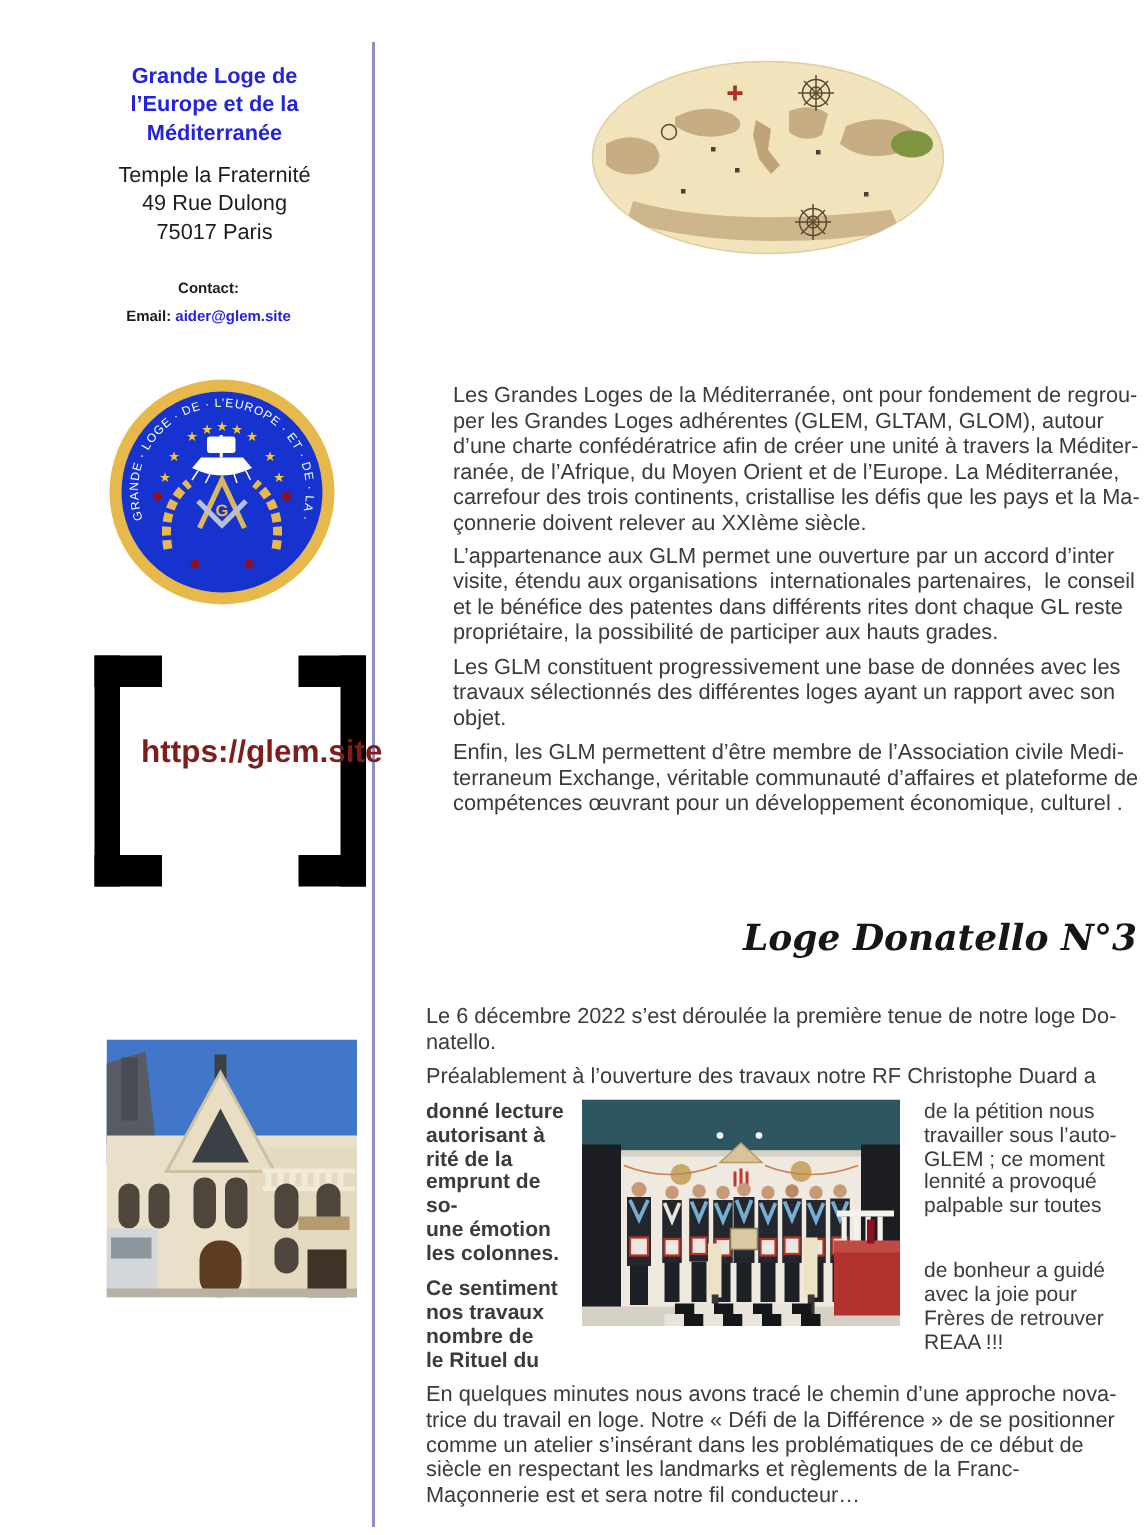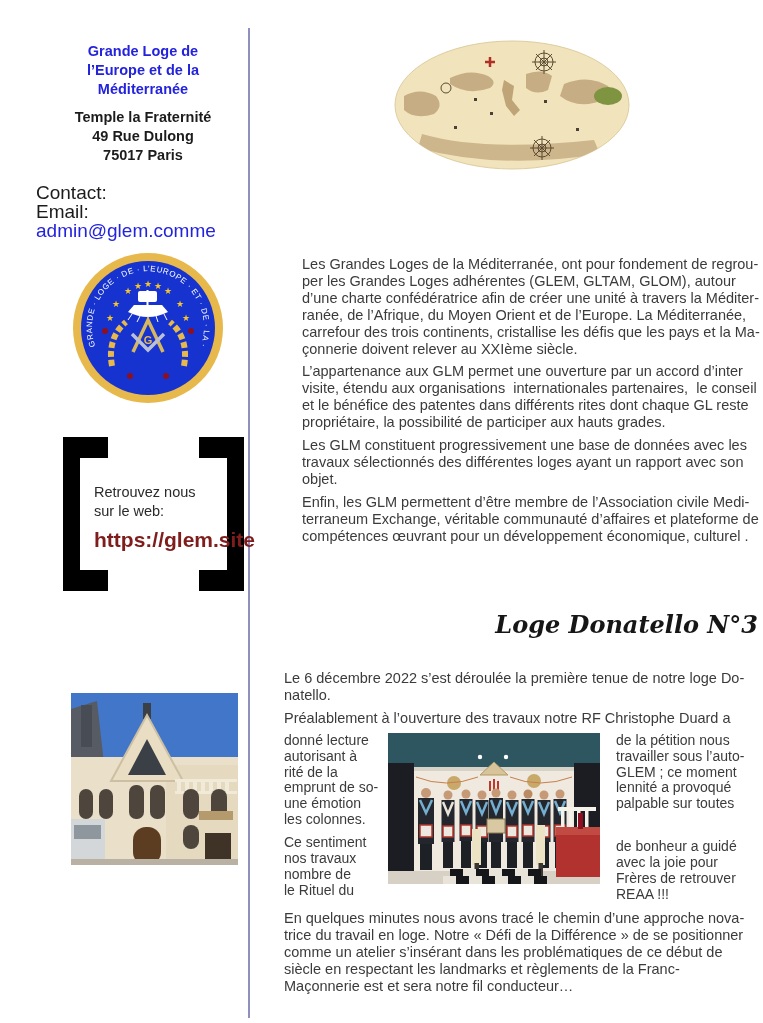--- a/index.html
+++ b/index.html
@@ -13,25 +13,25 @@
   .sidebar-divider {
     position:absolute; left:222px; top:28px; height:990px; width:0;
     border-left:2px solid #9090c0;
   }
   .org-name {
     position:absolute; left:24px; top:42px; width:186px; text-align:center;
     color:#2323dd; font-weight:bold; font-size:14.5px; line-height:19px;
   }
   .org-address {
     position:absolute; left:24px; top:108px; width:186px; text-align:center;
-    color:#1c1c1c; font-weight:bold; font-size:14.5px; line-height:19px;
+    color:#1c1c1c; font-weight:normal; font-size:14.5px; line-height:19px;
   }
   .contact-block {
-    position:absolute; left:10px; top:183px; width:206px; 
-    color:#1c1c1c; font-weight:normal; font-size:19px; line-height:19px;
+    position:absolute; left:10px; top:183px; width:206px; text-align:center;
+    color:#1c1c1c; font-weight:bold; font-size:10px; line-height:19px;
   }
   .contact-block a { color:#2323dd; text-decoration:none; }
   .seal { position:absolute; left:46px; top:252px; width:152px; height:152px; }
 
   .webbox { position:absolute; left:37px; top:437px; width:181px; height:154px; }
   .webbox .bracket { position:absolute; top:0; bottom:0; width:45px; box-sizing:border-box; }
   .webbox .bracket-left  { left:0;  border-left:17px solid #000;  border-top:21px solid #000; border-bottom:21px solid #000; }
   .webbox .bracket-right { right:0; border-right:17px solid #000; border-top:21px solid #000; border-bottom:21px solid #000; }
   .webbox .webbox-text { position:absolute; left:31px; top:46px; width:125px; font-size:14.5px; line-height:19px; color:#2a2a2a; }
   .webbox .webbox-url { display:block; margin-top:9px; color:#7f1d1d; font-weight:bold; font-size:21px; text-decoration:none; }
@@ -47,21 +47,21 @@
   .intro-paragraphs { position:absolute; left:276px; top:256px; width:494px; }
   .intro-paragraphs p, .section p { margin:0 0 6px 0; font-size:14.5px; line-height:16.9px; }
 
   .section-heading {
     position:absolute; left:222px; top:610px; width:510px; text-align:right;
     font-family:"DejaVu Serif", serif; font-style:italic; font-weight:bold;
     font-size:24px; color:#161616;
   }
   .section { position:absolute; left:258px; top:670px; width:494px; }
   .wrap-row { display:flex; align-items:flex-start; margin-top:2px; }
-  .wrap-col-left  { flex:0 0 100px; }
+  .wrap-col-left  { flex:0 0 100px;font-weight:bold; }
   .wrap-col-right { flex:1 1 auto; padding-left:16px; }
   .wrap-row p { margin:0; font-size:14px; line-height:15.9px; }
   .wrap-left-b  { margin-top:7px !important; }
   .wrap-right-b { margin-top:27px !important; }
   .meeting-photo { flex:0 0 212px; width:212px; height:151px; margin-left:4px; }
   .closing-paragraph { margin-top:7px !important; }
 </style>
 </head>
 <body>
 
@@ -72,21 +72,21 @@
   <div class="org-name pre">Grande Loge de
 l’Europe et de la
 Méditerranée</div>
 
   <div class="org-address pre">Temple la Fraternité
 49 Rue Dulong
 75017 Paris</div>
 
   <div class="contact-block">
     <span class="pre">Contact:</span><br>
-    <span>Email: </span><a href="#">admin@glem.comme</a>
+    <span>Email: </span><a href="#">aider@glem.site</a>
   </div>
 
   <svg class="seal" viewBox="0 0 152 152">
     <circle cx="76" cy="76" r="75" fill="#e7b94c"></circle>
     <circle cx="76" cy="76" r="67" fill="#1733cf"></circle>
     <defs>
         <path id="sealring" d="M 24,96 A 56,56 0 1 1 128,96" fill="none"></path>
       </defs>
     <text font-size="8" fill="#ffffff" letter-spacing="0.4">
       <textPath href="#sealring" startOffset="2" textLength="288">GRANDE · LOGE · DE · L’EUROPE · ET · DE · LA · MEDITERRANEE</textPath>
@@ -133,22 +133,20 @@
       <path d="M61,100 L76,68 L91,100" stroke="#d8b75e" stroke-width="3.5" fill="none"></path>
       <path d="M60,82 L76,98 L92,82" stroke="#b9c0d6" stroke-width="3.5" fill="none"></path>
       <text x="76" y="92" text-anchor="middle" font-size="11" font-weight="bold" fill="#e7b94c">G</text>
     </g>
   </svg>
 
   <div class="webbox">
     <div class="bracket bracket-left"></div>
     <div class="bracket bracket-right"></div>
     <div class="webbox-text">
-      <span class="pre">Retrouvez nous
-sur le web:</span>
       <a class="webbox-url" href="#">https://glem.site</a>
     </div>
   </div>
 
   <svg class="building-photo" viewBox="0 0 167 172">
     <rect x="0" y="0" width="167" height="70" fill="#4276c9"></rect>
     <polygon points="0,16 26,8 34,80 0,84" fill="#565b64"></polygon>
     <rect x="10" y="12" width="11" height="42" fill="#474c55"></rect>
     <rect x="0" y="64" width="167" height="108" fill="#eadfc8"></rect>
     <rect x="95" y="72" width="72" height="100" fill="#e5d9c0"></rect>

